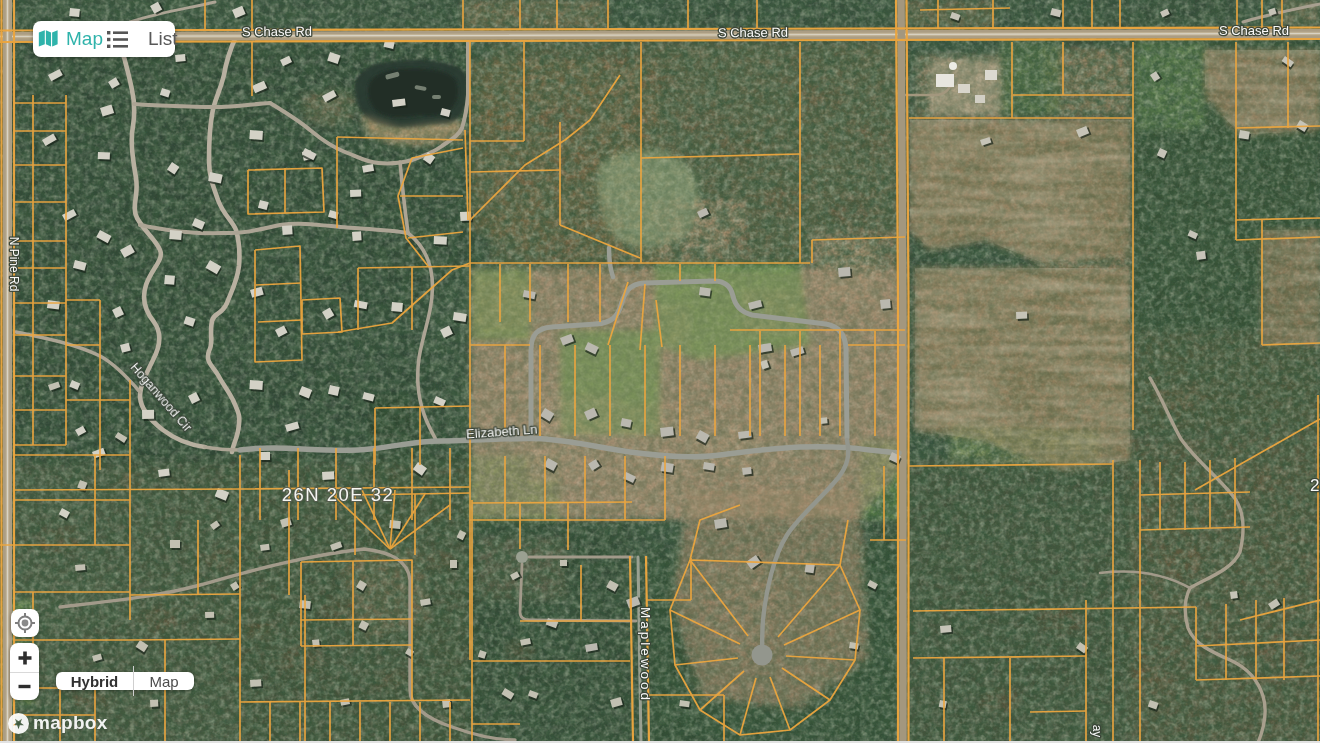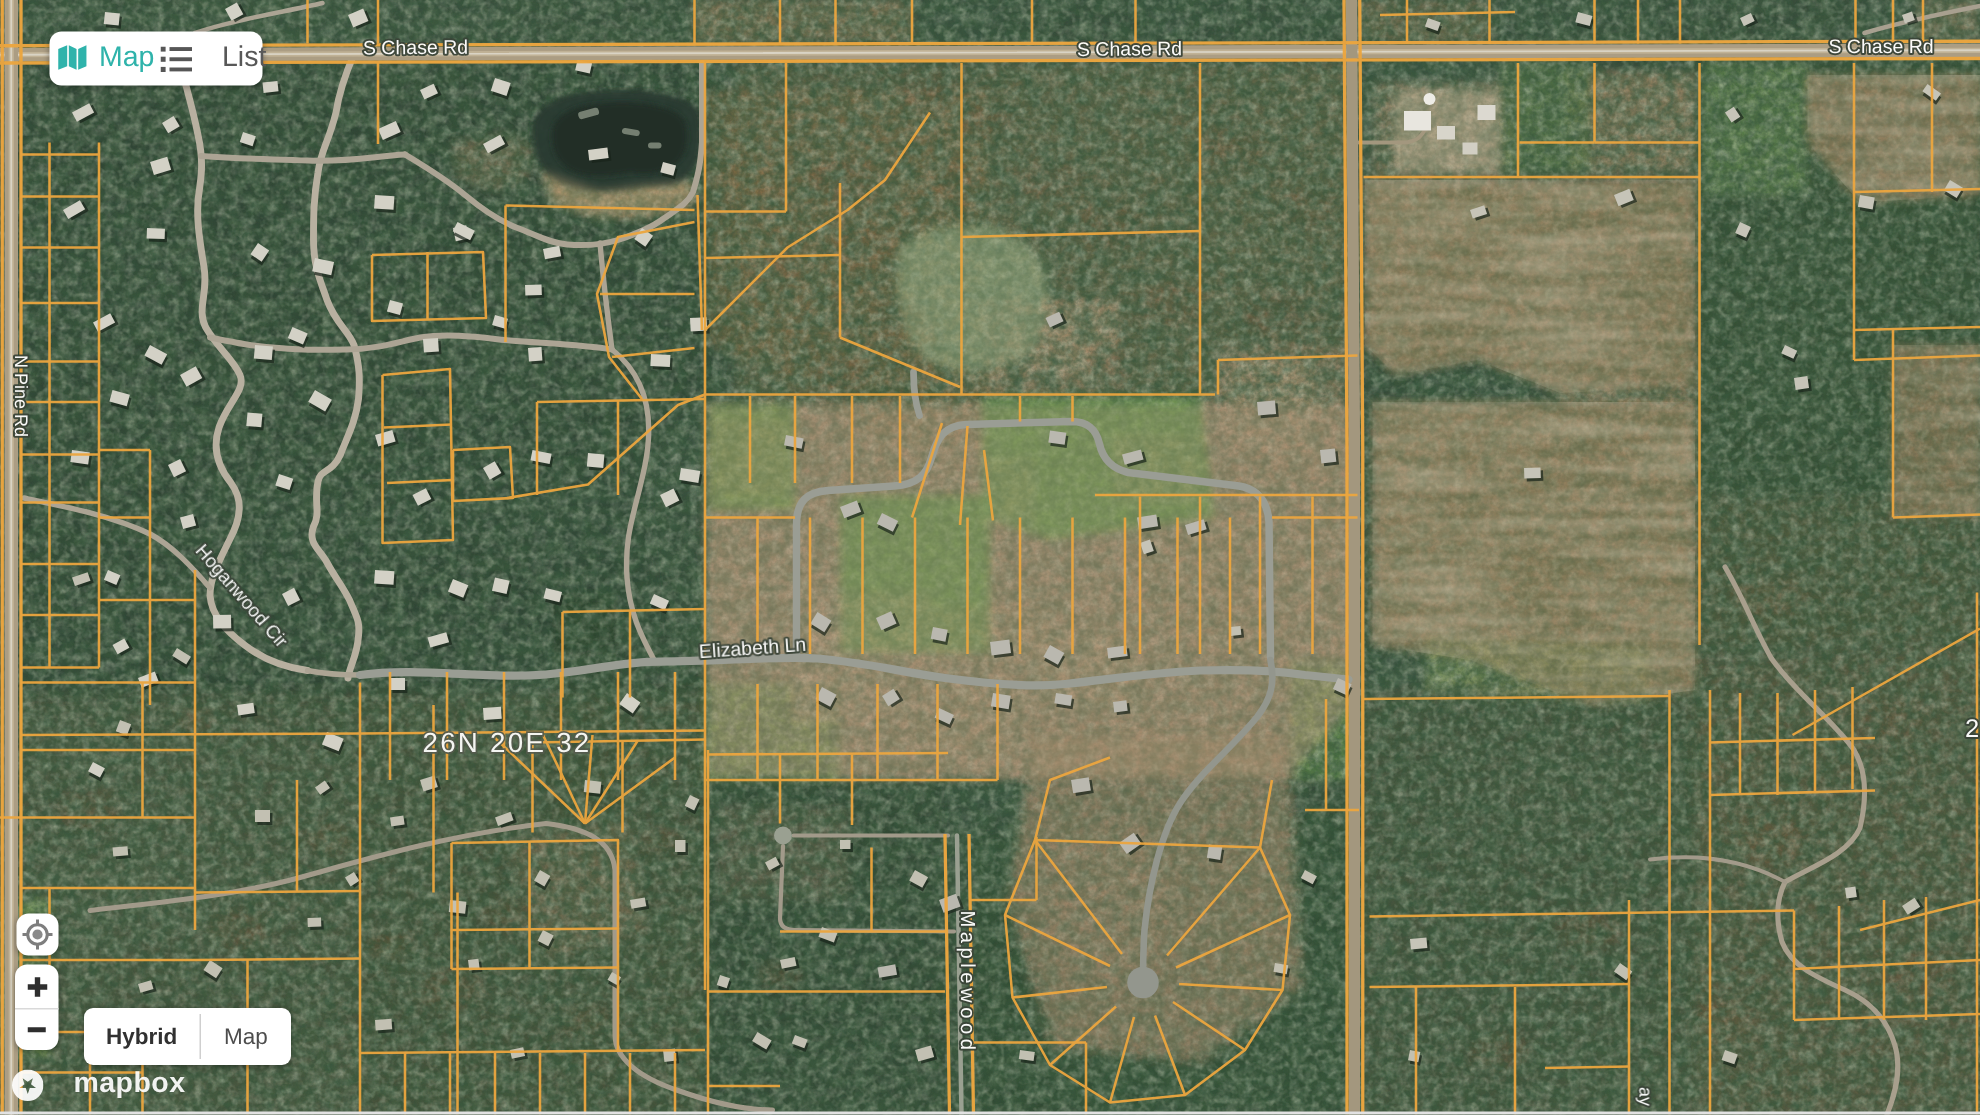--- a/index.html
+++ b/index.html
@@ -937,24 +937,24 @@
   </div>
   <div style="height:1px;background:#d9d9d9;"></div>
 
   <div style="height:26px;display:flex;align-items:center;justify-content:center;">
     <svg width="13" height="5" viewBox="0 0 13 5">
         <path d="M0.5,2.5 L12.5,2.5" stroke="#2e2e2e" stroke-width="3.4"></path>
       </svg>
   </div>
 </div>
 
-<div class="ui" style="left:56px;top:672px;width:138px;height:38px;border-radius:6px;display:flex;align-items:center;">
+<div class="ui" style="left:56px;top:672px;width:138px;height:18px;border-radius:6px;display:flex;align-items:center;">
   <div style="flex:0 0 77px;text-align:center;font-size:15px;font-weight:bold;color:#313131;">Hybrid</div>
   <div style="width:1px;height:30px;background:#cfcfcf;"></div>
   <div style="flex:1;text-align:center;font-size:15px;color:#4d4d4d;">Map</div>
 </div>
 
-<div style="position:absolute;left:8px;top:712px;display:flex;align-items:flex-end;gap:20px;">
+<div style="position:absolute;left:8px;top:712px;display:flex;align-items:flex-end;gap:4px;">
   <svg width="21" height="21" viewBox="0 0 21 21">
     <path fill-rule="evenodd" fill="#ffffff" opacity="0.92" d="M10.5,0 A10.5,10.5 0 1,0 10.5,21 A10.5,10.5 0 1,0 10.5,0 Z M13.91,5.81 L12.69,9.79 L16.02,12.29 L11.85,12.36 L10.50,16.30 L9.15,12.36 L4.98,12.29 L8.31,9.79 L7.09,5.81 L10.50,8.20 Z"></path>
   </svg>
   <span style="font-size:19px;font-weight:bold;color:#ffffff;opacity:0.92;letter-spacing:0.3px;text-shadow:0 0 2px rgba(0,0,0,0.25);">mapbox</span>
 </div>
 
 </body></html>

